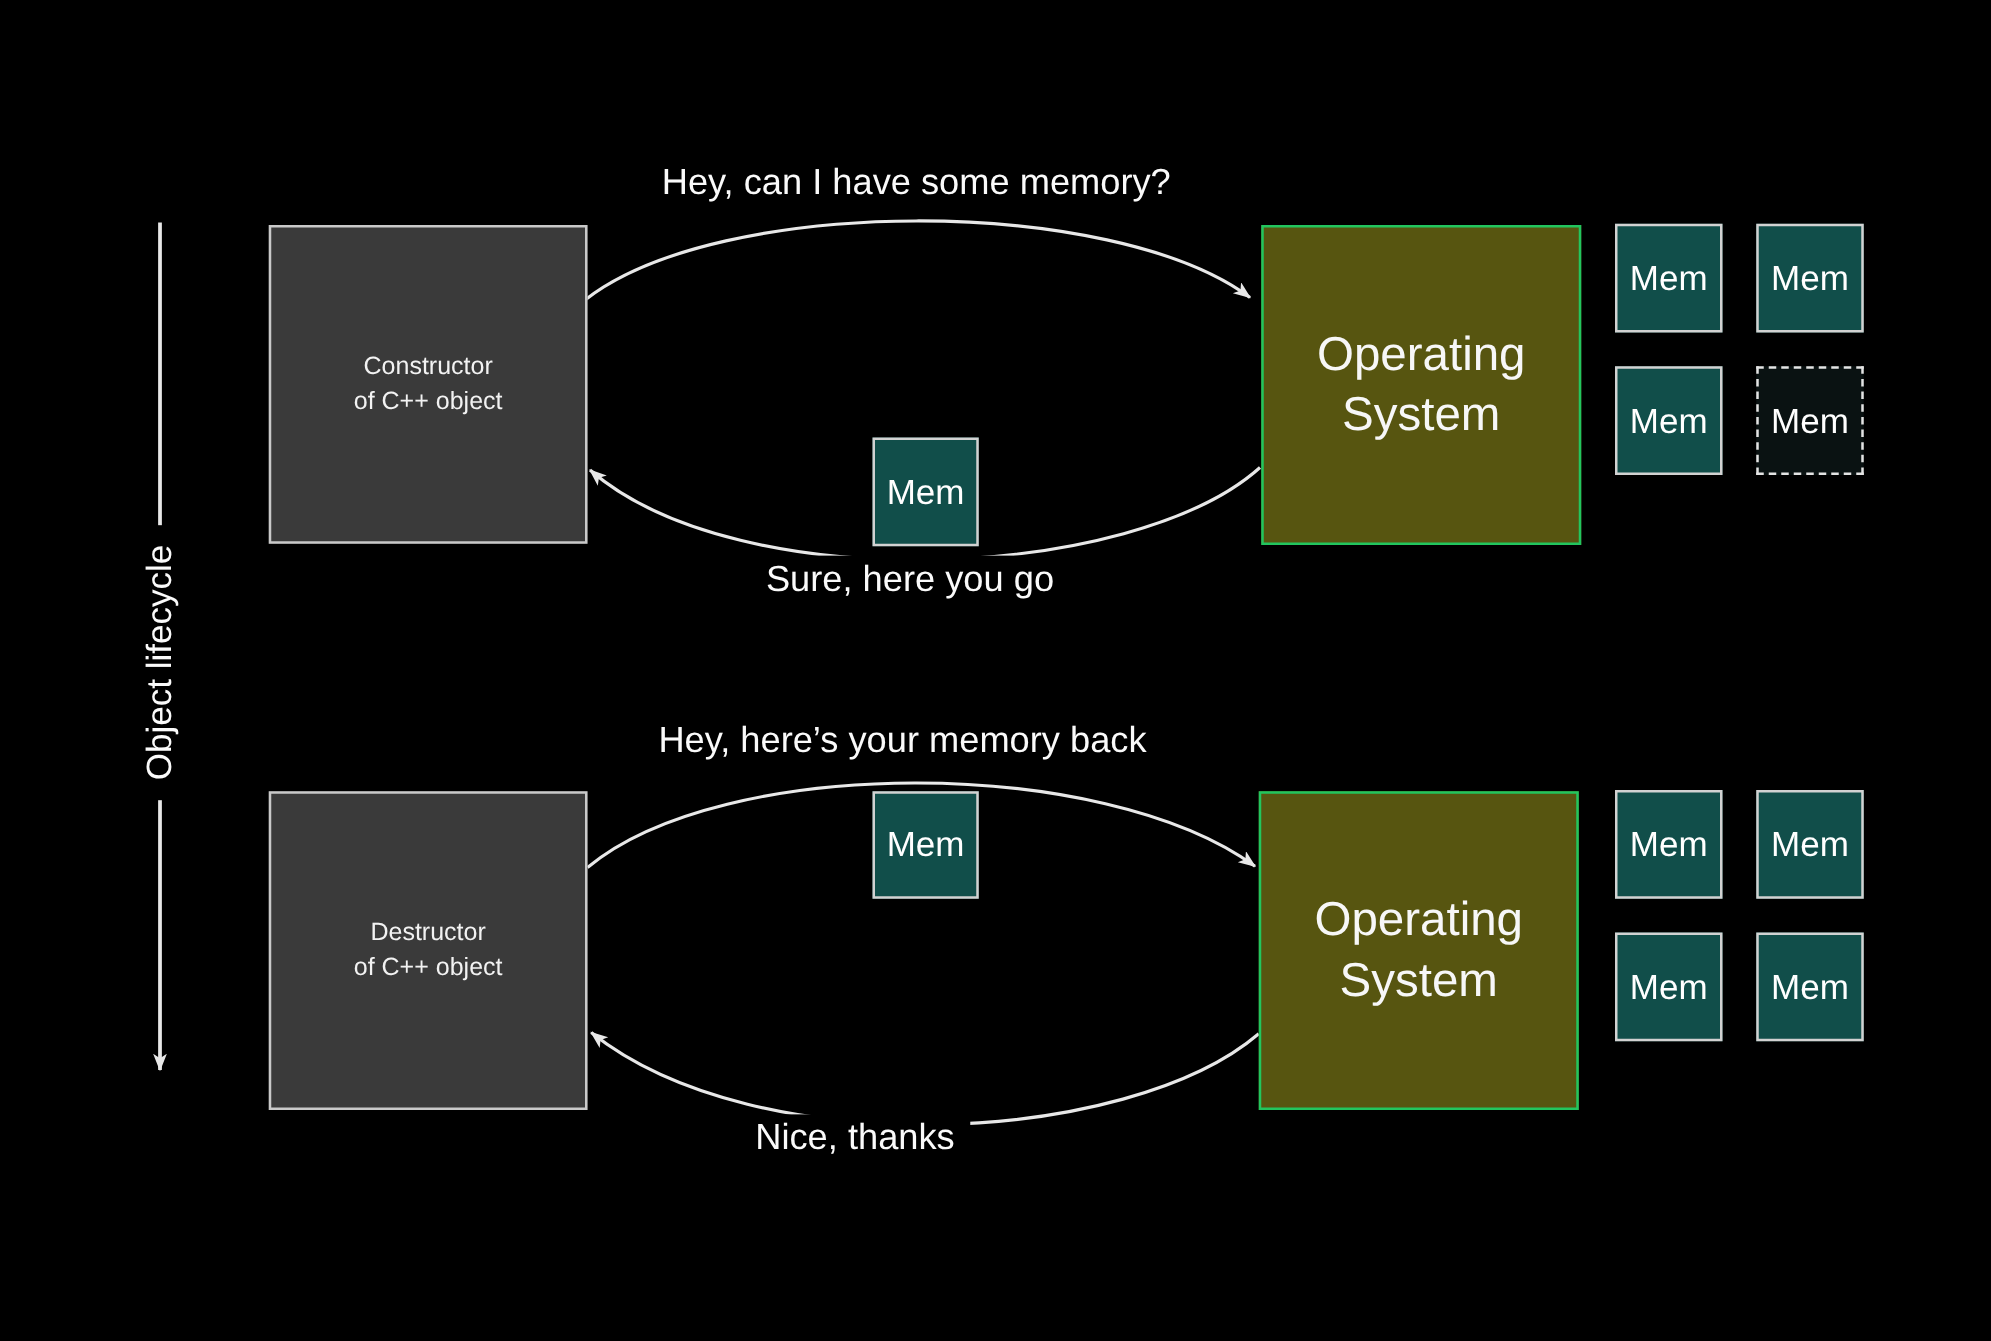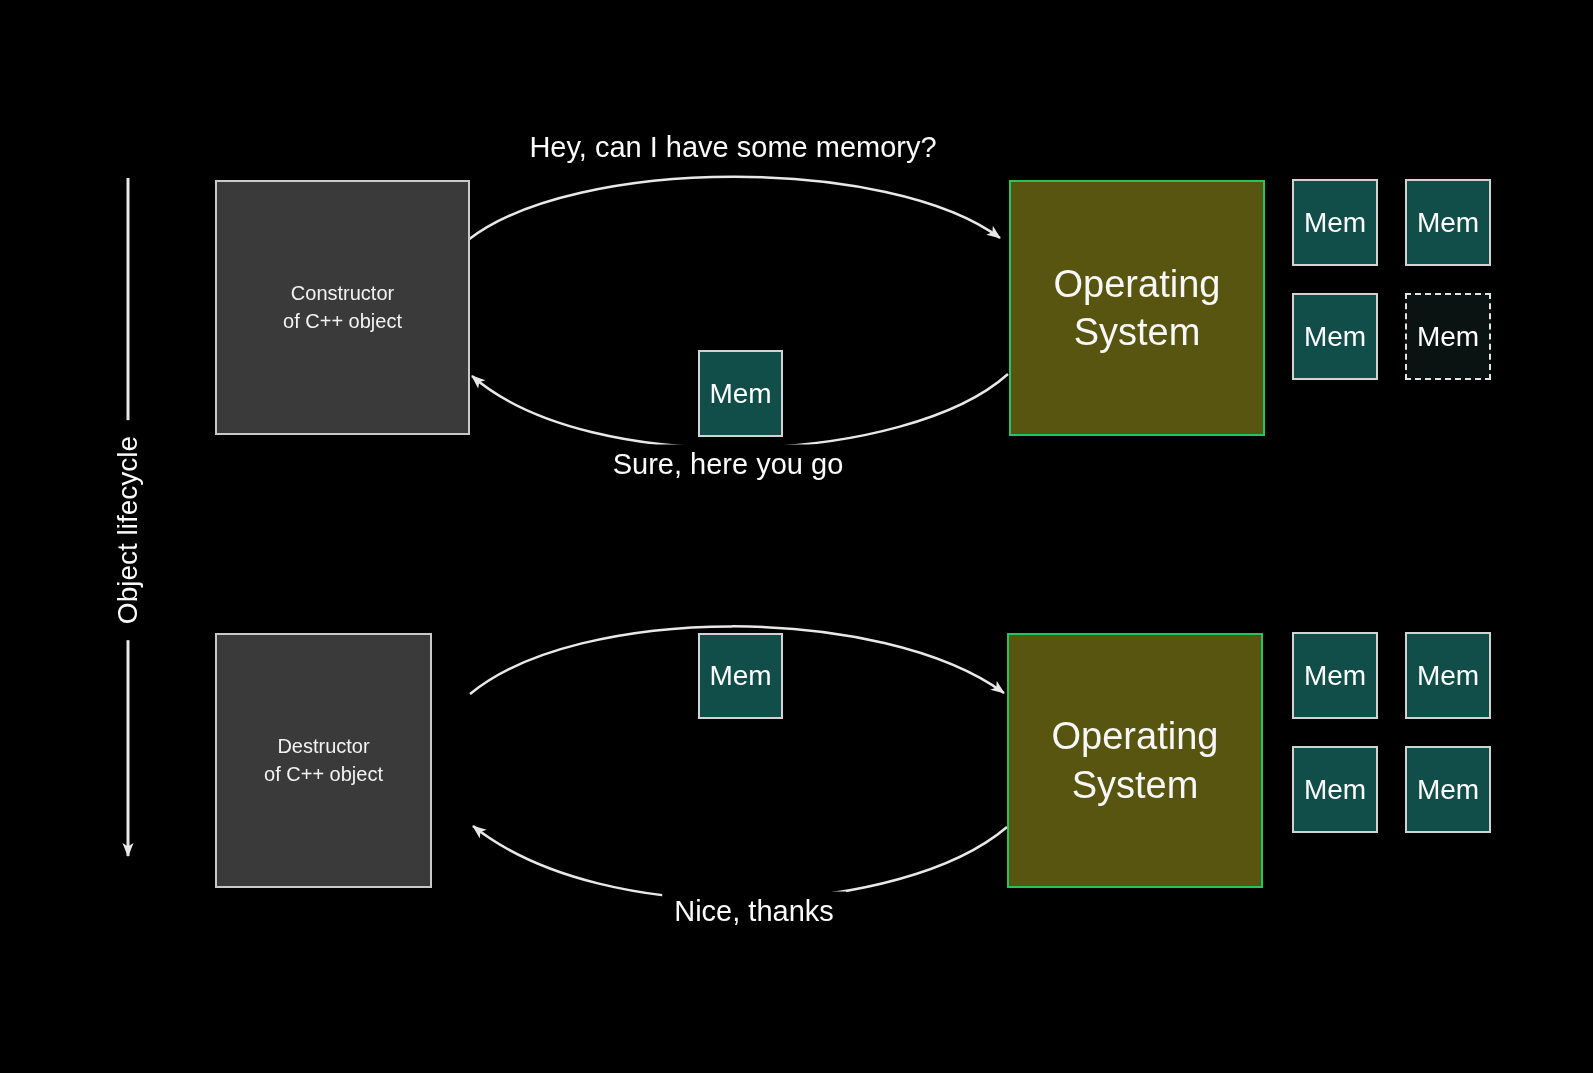--- a/index.html
+++ b/index.html
@@ -78,31 +78,31 @@
     background: #000000;
     color: #fafafa;
     font-size: 28px;
     white-space: nowrap;
     padding: 8px 16px;
   }
 
   
   #constructor-box { left: 215px; top: 180px; width: 255px; height: 255px; }
   #os-box-top      { left: 1009px; top: 180px; width: 256px; height: 256px; }
-  #destructor-box  { left: 215px; top: 633px; width: 217px; height: 255px; }
+  #destructor-box  { left: 215px; top: 633px; width: 255px; height: 255px; }
   #os-box-bottom   { left: 1007px; top: 633px; width: 256px; height: 255px; }
   #mem-transit-top    { left: 698px; top: 350px; width: 85px; height: 87px; }
   #mem-transit-bottom { left: 698px; top: 633px; width: 85px; height: 86px; }
   #mem-grid-top    { left: 1292px; top: 179px; }
   #mem-grid-bottom { left: 1292px; top: 632px; }
 
   #label-request-top     { left: 733px; top: 147px; }
   #label-response-top    { left: 728px; top: 464px; }
   #label-request-bottom  { left: 722px; top: 593px; }
-  #label-response-bottom { left: 754px; top: 911px; }
+  #label-response-bottom { left: 684px; top: 911px; }
 </style>
 </head>
 <body>
 
 <div id="stage">
 
   <svg class="wires" width="1593" height="1073" viewBox="0 0 1593 1073">
     <defs>
       <marker id="arrow" markerUnits="userSpaceOnUse" markerWidth="20" markerHeight="16" refX="13" refY="5.5" orient="auto">
         <path d="M0,0 L14,5.5 L0,11 L3.5,5.5 Z" fill="#e8e8e8"></path>
@@ -152,20 +152,21 @@
   <div class="box actor" id="destructor-box">
     <span>Destructor</span>
     <span>of C++ object</span>
   </div>
 
   <div class="box os" id="os-box-bottom">
     <span>Operating</span>
     <span>System</span>
   </div>
 
+  <div class="speech" id="label-request-bottom">Hey, here’s your memory back</div>
   <div class="speech" id="label-response-bottom">Nice, thanks</div>
 
   <div class="mem-cell mem-float" id="mem-transit-bottom">
     <span>Mem</span>
   </div>
 
   <div class="mem-grid" id="mem-grid-bottom">
     <div class="mem-cell">
       <span>Mem</span>
     </div>

